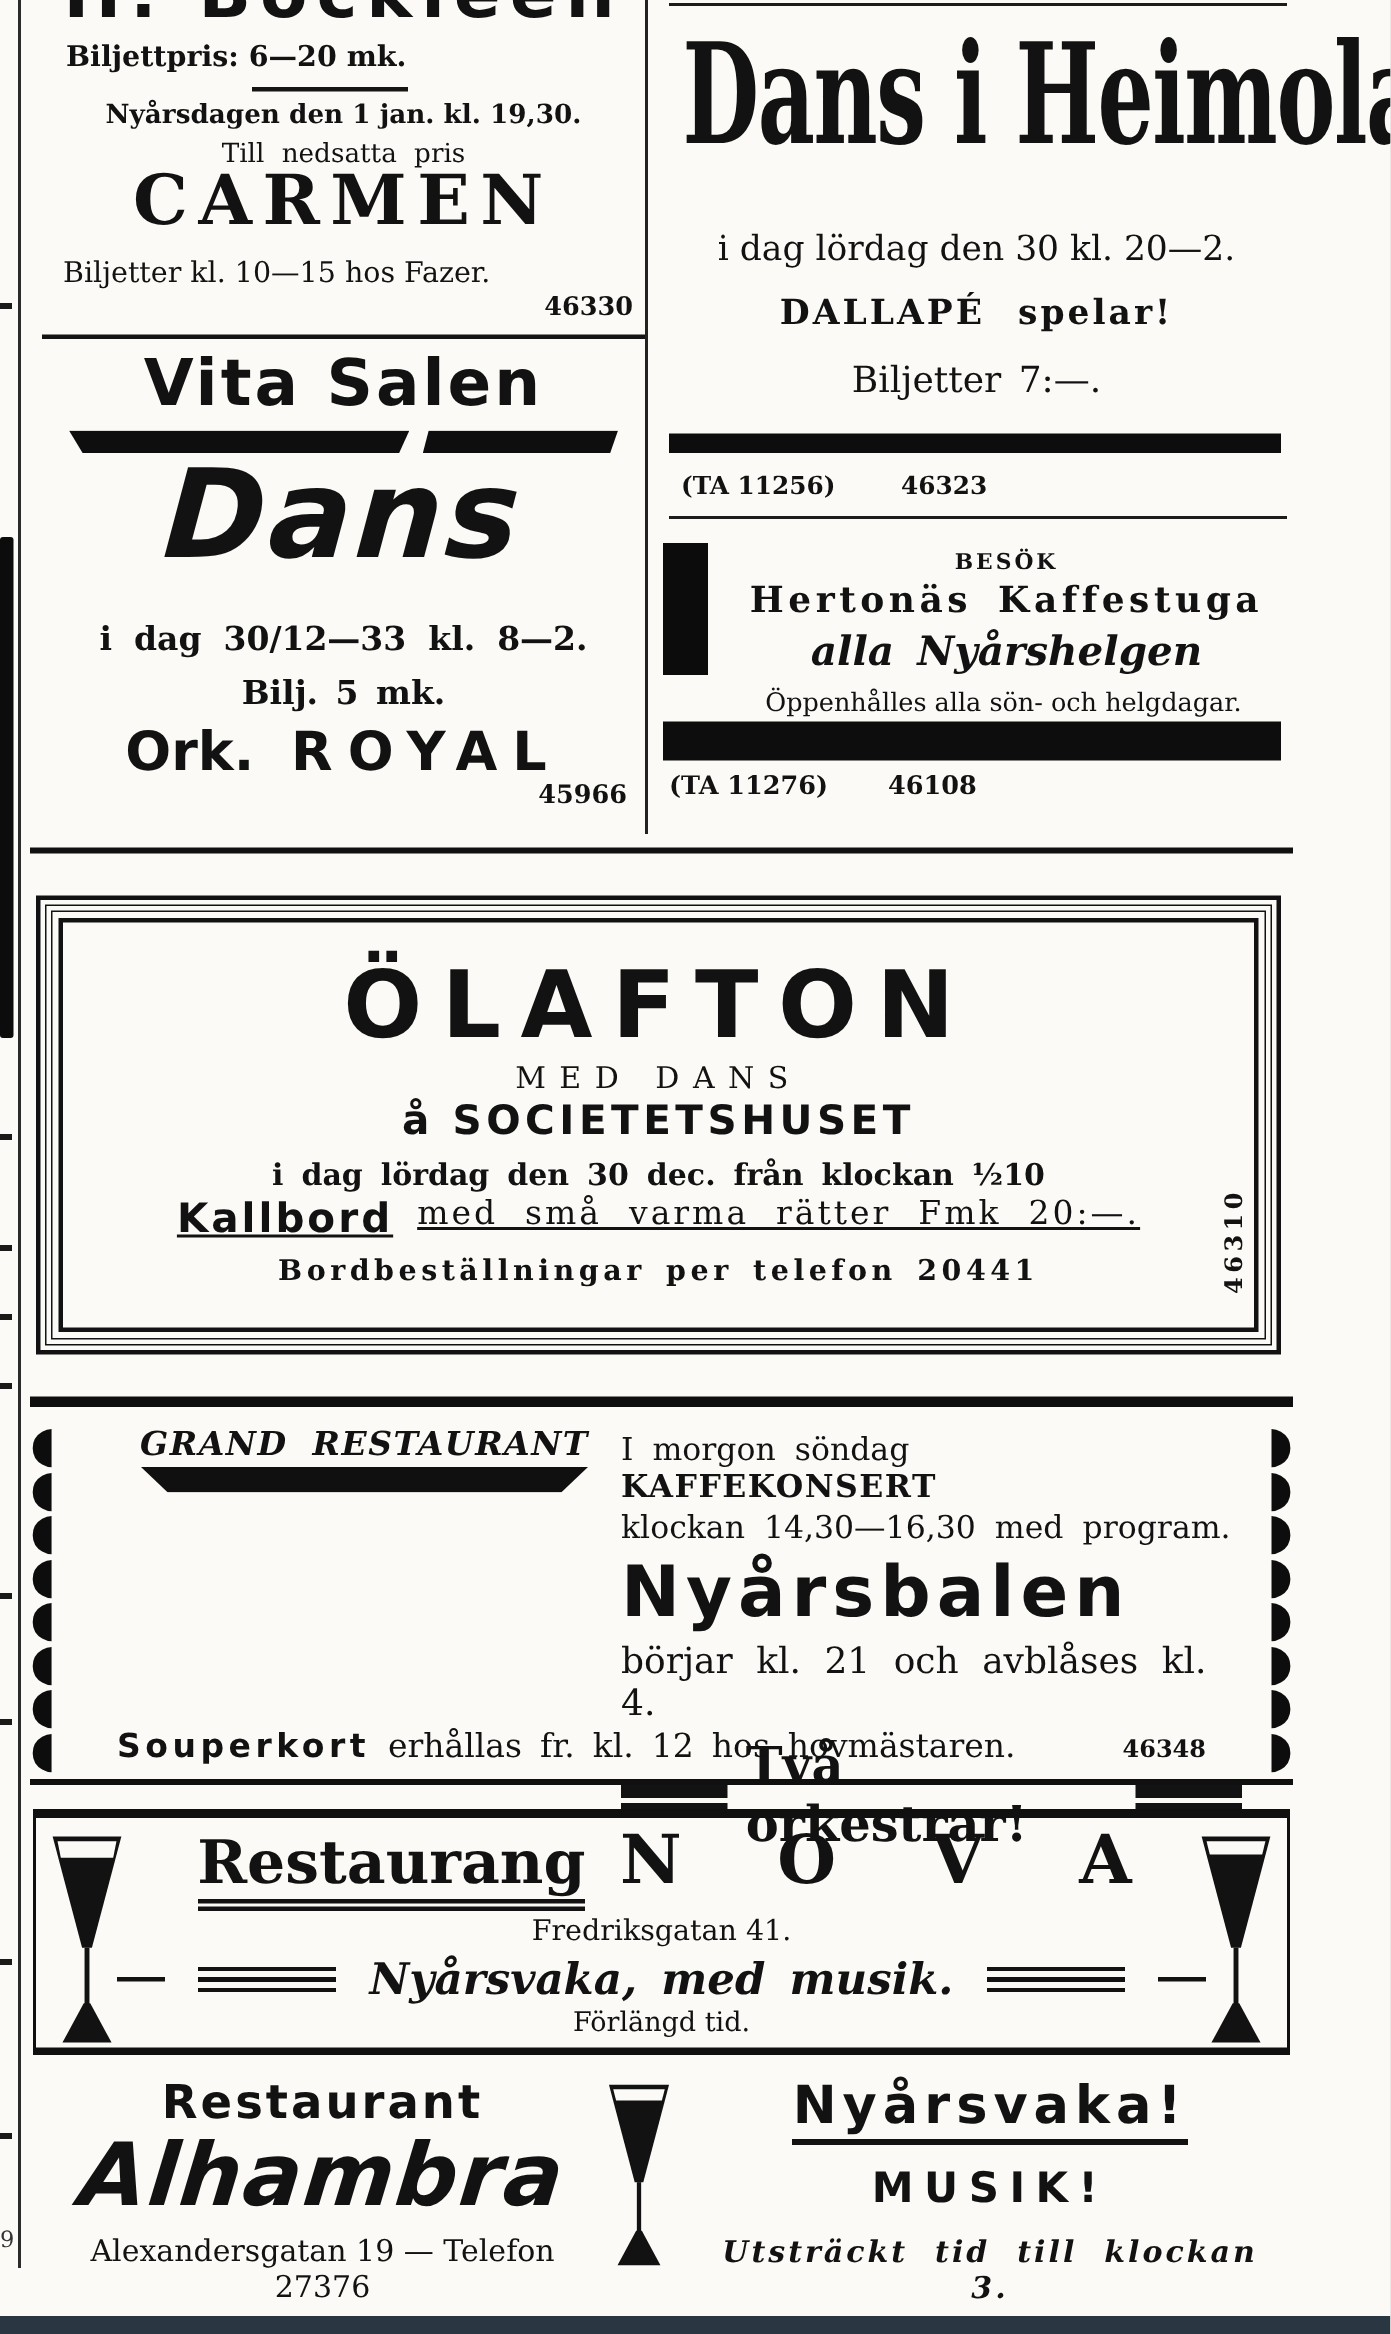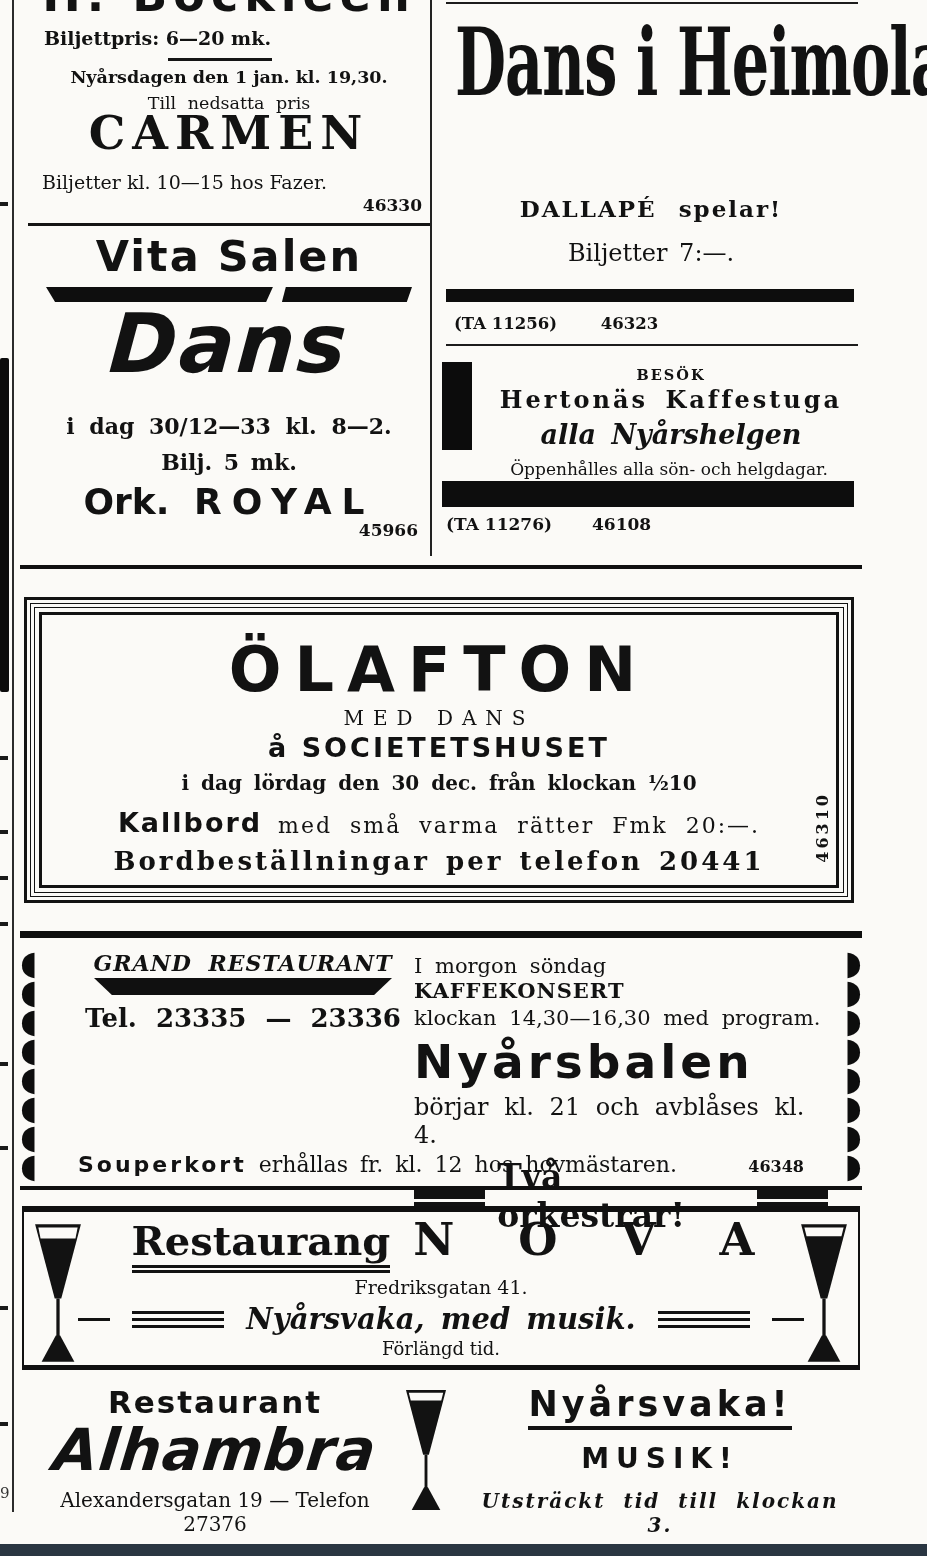--- a/index.html
+++ b/index.html
@@ -80,24 +80,24 @@
 
   
   .frame{left:24px;top:597px;width:830px;height:306px;border:3px solid #121212;padding:3px;box-sizing:border-box;}
   .frame-m{border:1px solid #121212;height:100%;padding:3px;box-sizing:border-box;}
   .frame-m2{border:1px solid #121212;height:100%;padding:4px;box-sizing:border-box;}
   .frame-i{border:3px solid #121212;height:100%;position:relative;text-align:center;box-sizing:border-box;}
   .ol-title{margin-top:22px;font-size:62px;letter-spacing:13px;line-height:1.05;}
   .ol-sub1{margin-top:4px;font-size:20px;letter-spacing:9px;}
   .ol-sub2{margin-top:2px;font-size:27px;letter-spacing:3px;}
   .ol-date{margin-top:8px;font-size:20px;word-spacing:5px;}
-  .ol-menu{margin-top:12px;display:flex;justify-content:center;align-items:flex-end;gap:16px;}
+  .ol-menu{margin-top:2px;display:flex;justify-content:center;align-items:flex-start;gap:16px;text-decoration:underline;}
   .ol-menu .mb{font-size:27px;letter-spacing:2px;}
   .ol-menu .mr{font-size:22px;letter-spacing:2px;word-spacing:9px;}
-  .ol-book{margin-top:8px;font-size:26px;letter-spacing:3px;word-spacing:4px;}
+  .ol-book{margin-top:8px;font-size:19px;letter-spacing:3px;word-spacing:4px;}
   .ol-num{position:absolute;right:4px;bottom:22px;writing-mode:vertical-rl;transform:rotate(180deg);
           font-size:16px;font-weight:bold;letter-spacing:3px;}
 
   .thick-rule2{left:20px;top:931px;width:842px;}
 
   
   .bors{left:20px;top:948px;width:842px;height:234px;}
   .scallops{position:absolute;top:0;display:flex;flex-direction:column;font-family:"DejaVu Sans",sans-serif;
             font-size:33px;line-height:29px;font-weight:bold;color:#0d0d0d;}
   .sc-l{left:0;}
@@ -194,20 +194,21 @@
     <span class="royal">ROYAL</span>
   </div>
   <div class="abs vs-num serif b rt">45966</div>
 
   <div class="abs col-rule"></div>
 
   <div class="abs hm-top hr2"></div>
   <div class="abs hm-title serif">
     <span>Dans i Heimola</span>
   </div>
+  <div class="abs hm-date serif ctr">i dag lördag den 30 kl. 20—2.</div>
   <div class="abs hm-band serif b ctr">DALLAPÉ spelar!</div>
   <div class="abs hm-price serif ctr">Biljetter 7:—.</div>
   <div class="abs hm-bar blackbar"></div>
   <div class="abs hm-ta serif b">
     <span>(TA 11256)</span>
     <span class="num">46323</span>
   </div>
   <div class="abs hm-rule hr2"></div>
 
   <div class="abs ht-bar"></div>
@@ -261,21 +262,20 @@
       <span>◗</span>
       <span>◗</span>
       <span>◗</span>
       <span>◗</span>
       <span>◗</span>
       <span>◗</span>
     </div>
     <div class="bors-left">
       <div class="bors-kicker serif b i">GRAND RESTAURANT</div>
       <div class="bors-bar"></div>
-      <div class="bors-tel serif b">Tel. 23335 — 23336</div>
     </div>
     <div class="bors-right">
       <div class="br-l1 serif">
         <span>I morgon söndag</span>
         <span class="kb">KAFFEKONSERT</span>
       </div>
       <div class="br-l2 serif">klockan 14,30—16,30 med program.</div>
       <div class="br-ball sans b">Nyårsbalen</div>
       <div class="br-time serif">börjar kl. 21 och avblåses kl. 4.</div>
       <div class="br-orch">

